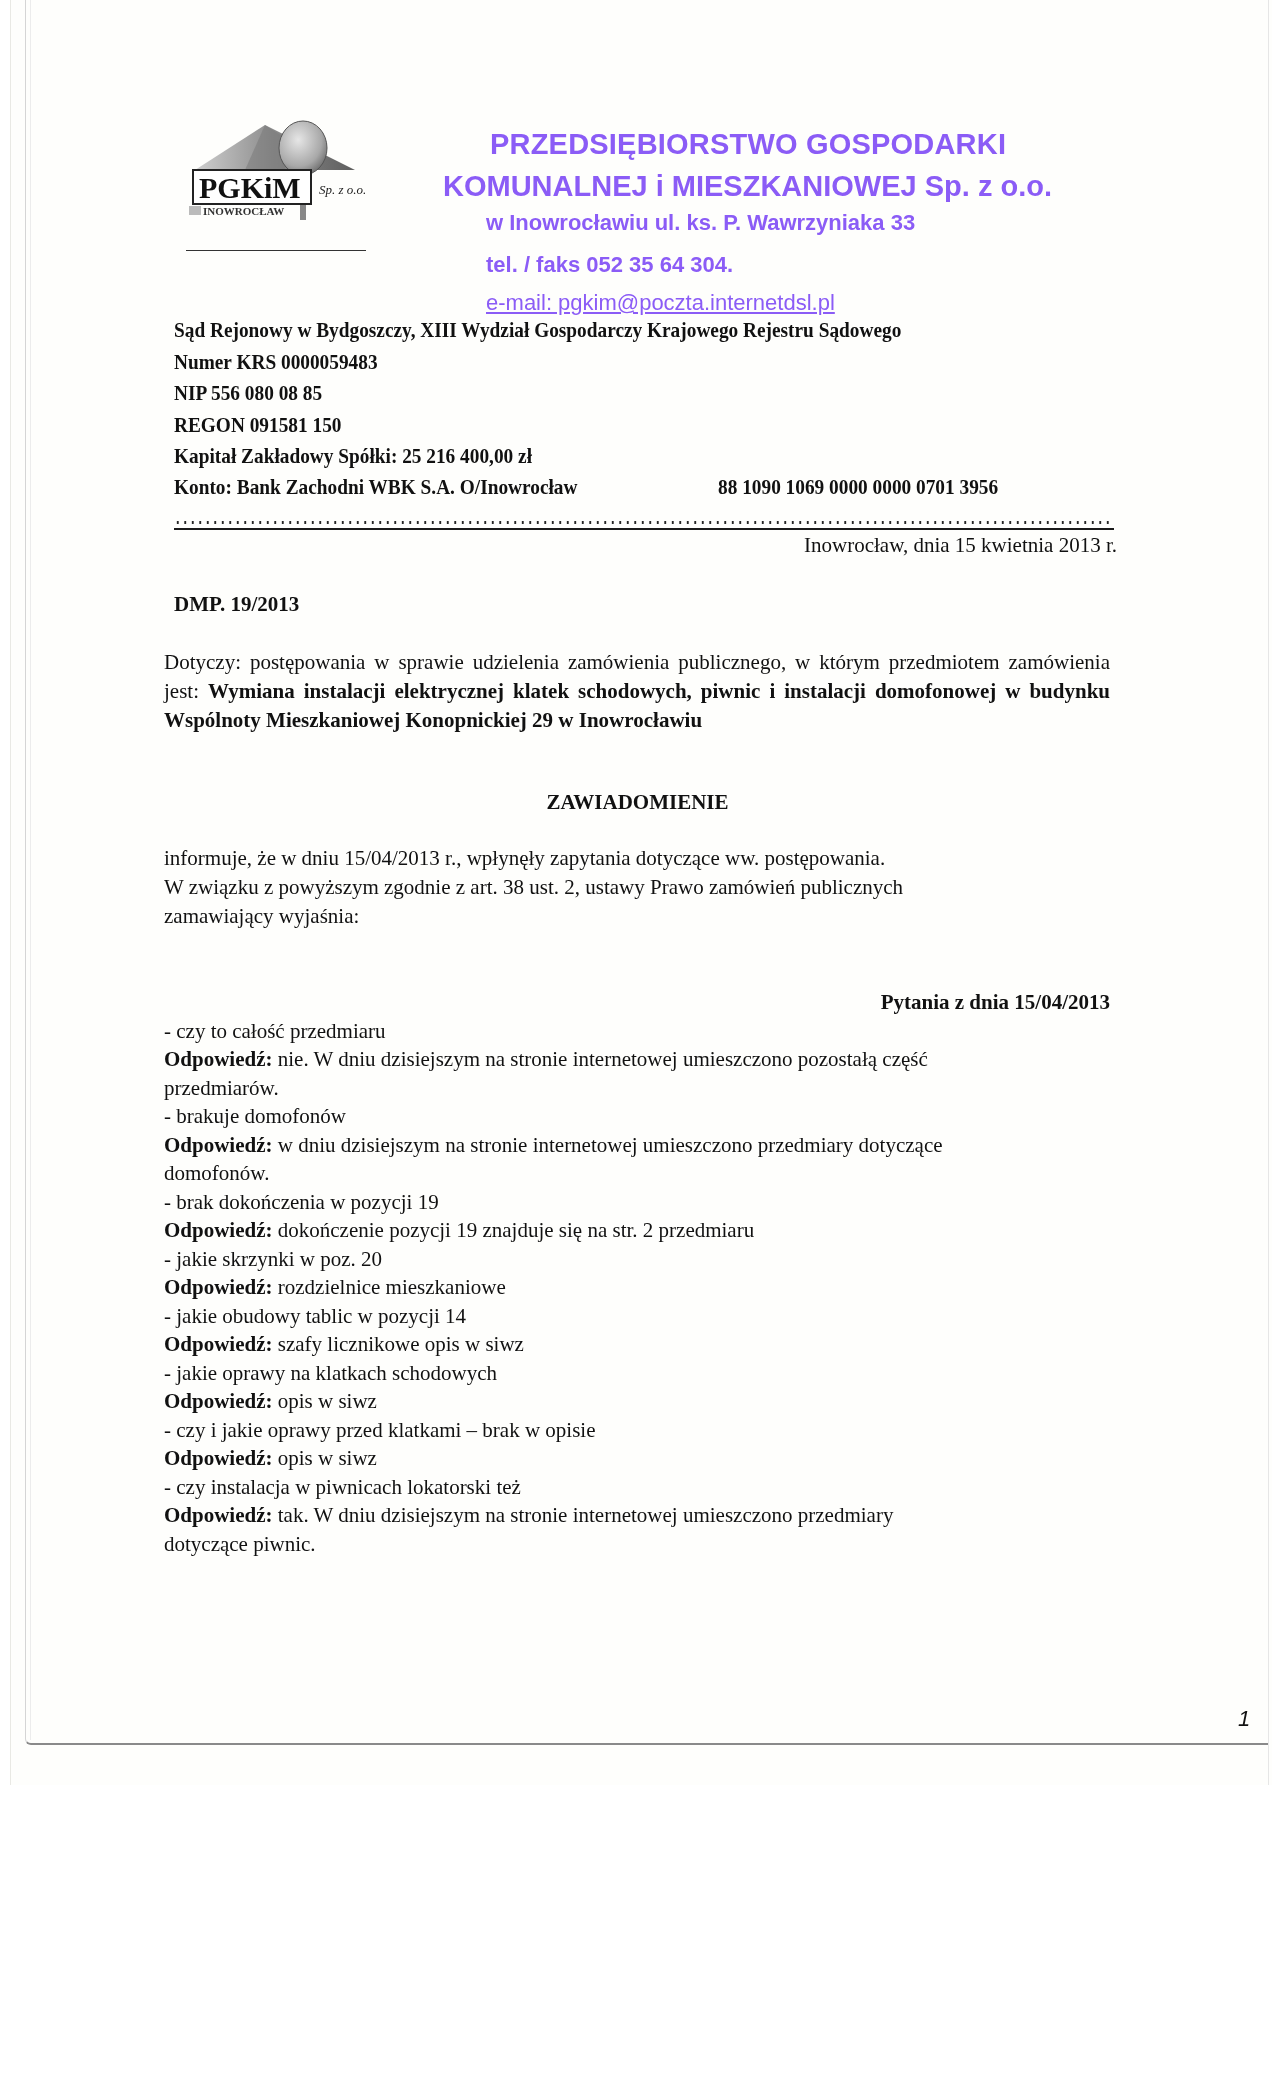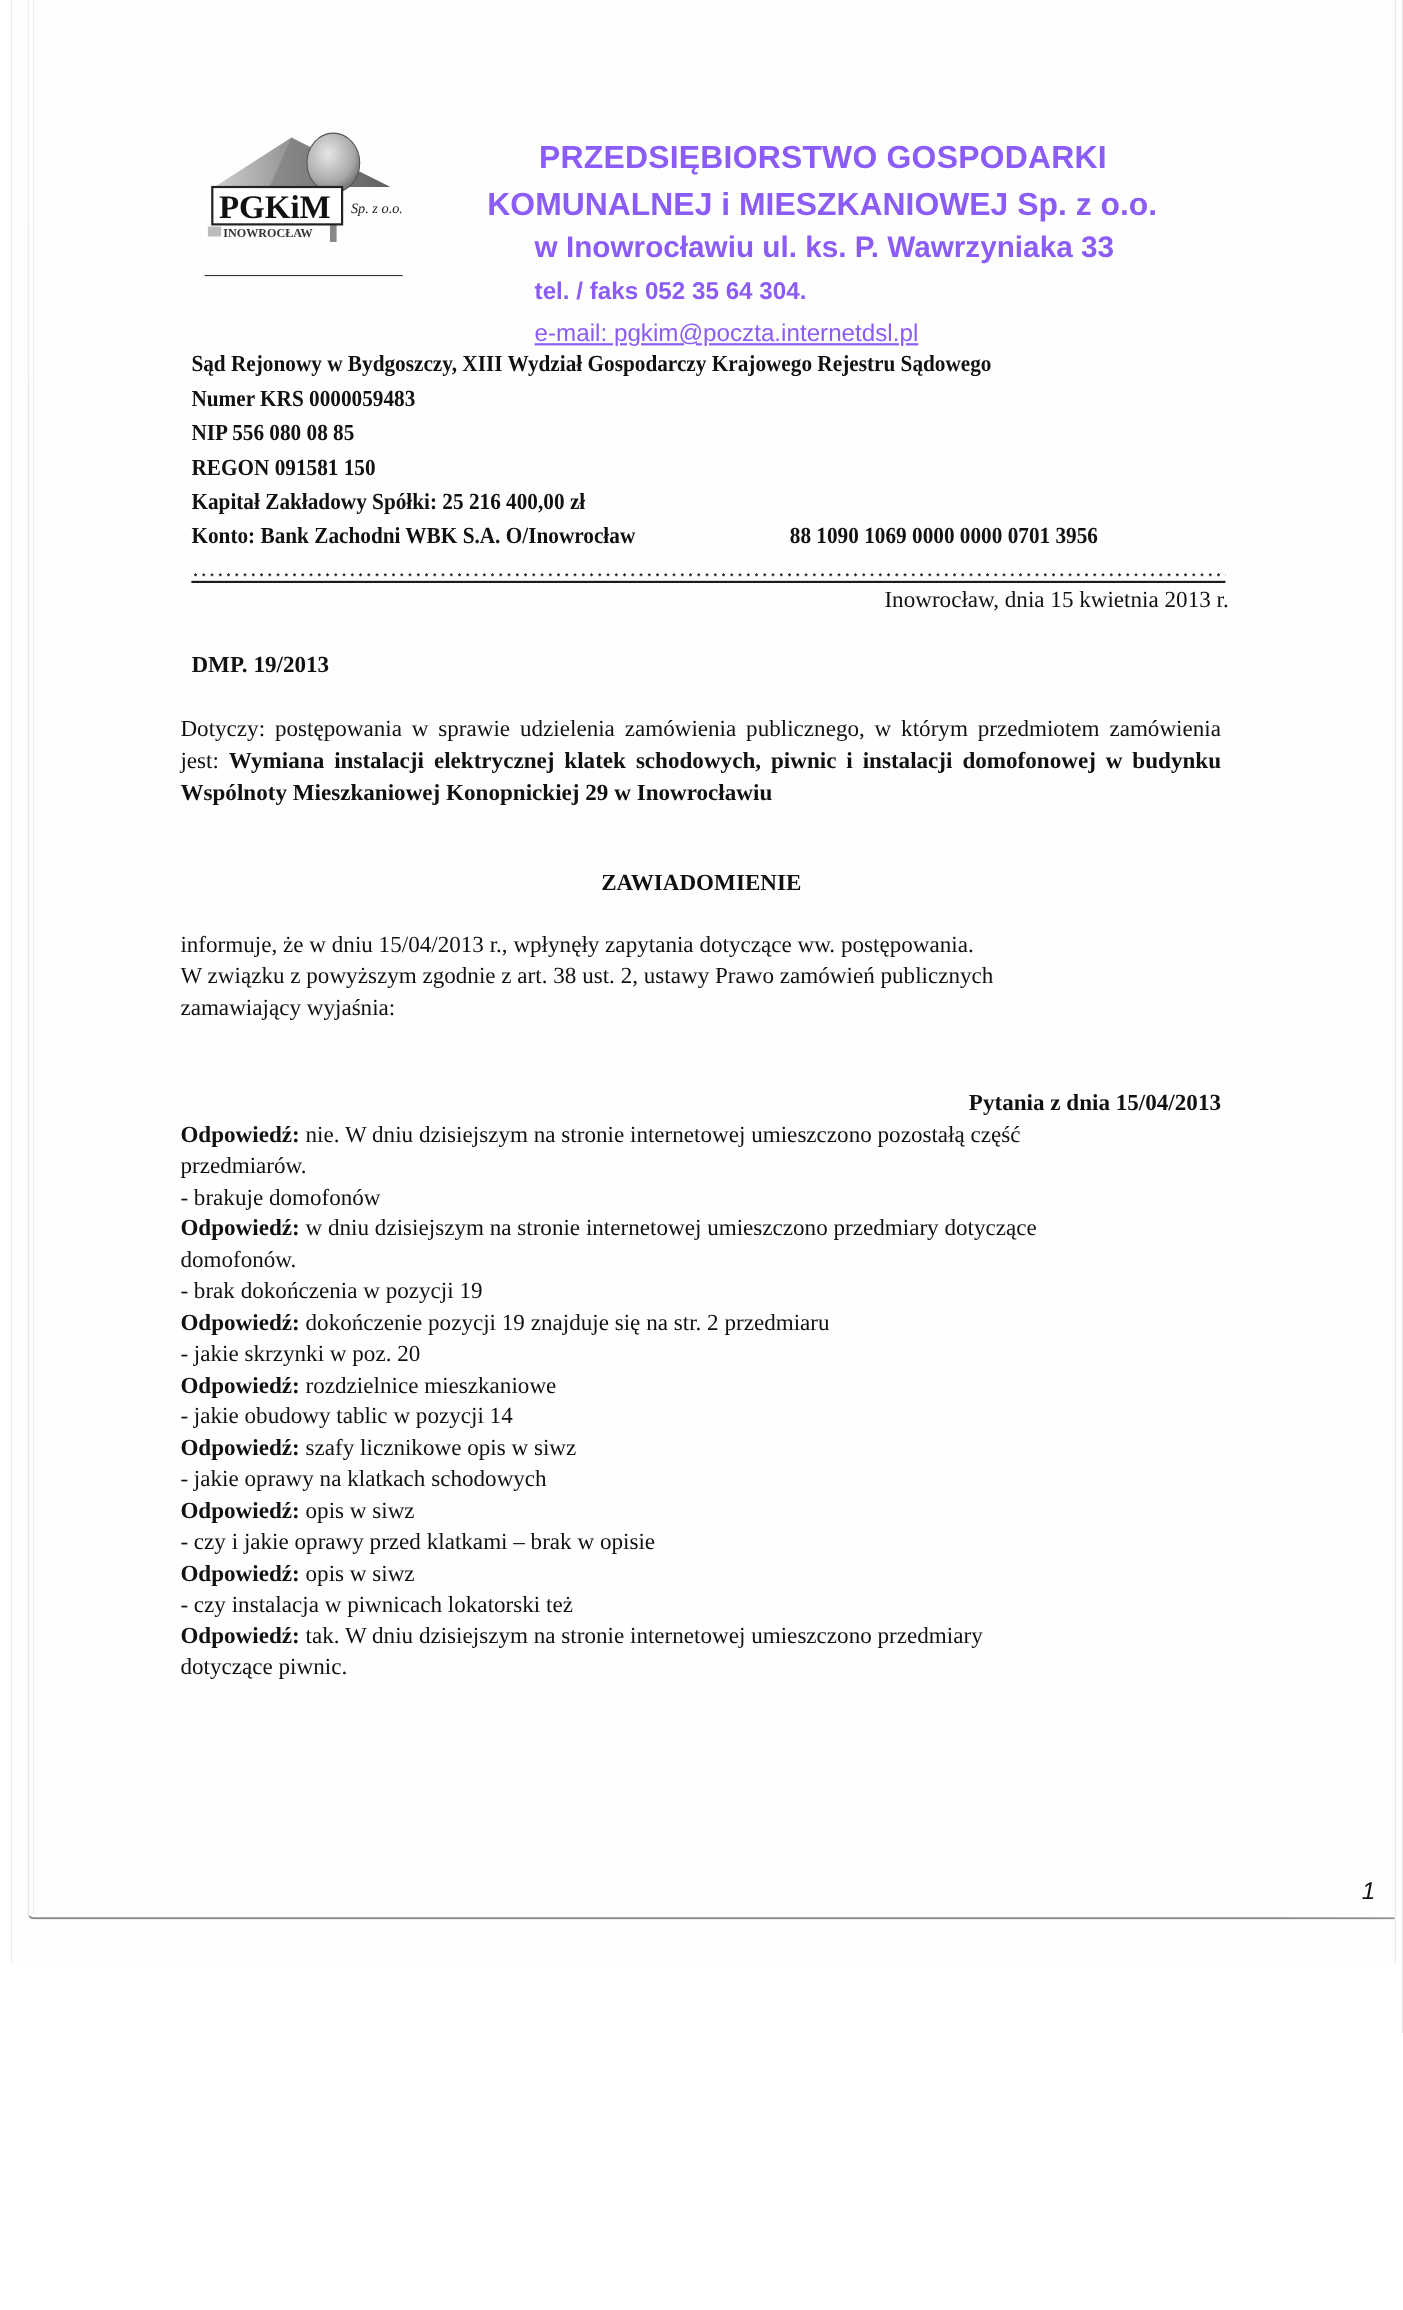--- a/index.html
+++ b/index.html
@@ -14,21 +14,21 @@
   .abs { position: absolute; white-space: nowrap; }
 
   
   .logo { position: absolute; left: 185px; top: 118px; width: 180px; height: 112px; }
   .logo-rule { position: absolute; left: 186px; top: 250px; width: 180px; height: 1px; background: #333; }
 
   
   .hdr { font-family: Liberation Sans, sans-serif; font-weight: bold; color: #8b5cf6; }
   .hdr1 { left: 490px; top: 128px; font-size: 29px; letter-spacing: 0.2px; }
   .hdr2 { left: 443px; top: 170px; font-size: 29px; }
-  .hdr3 { left: 486px; top: 210px; font-size: 27px; }
+  .hdr3 { left: 486px; top: 210px; font-size: 22px; }
   .hdr4 { left: 486px; top: 252px; font-size: 22px; }
   .hdr5 { left: 486px; top: 290px; font-size: 22px; font-weight: normal; text-decoration: underline; }
 
   .reg { left: 174px; font-size: 21px; font-weight: bold; transform: scaleX(0.92); transform-origin: left; }
   .reg-sad { top: 318px; }
   .reg-krs { top: 350px; }
   .reg-nip { top: 381px; }
   .reg-regon { top: 413px; }
   .reg-kap { top: 444px; }
   .reg-konto { top: 475px; }
@@ -119,20 +119,21 @@
 
 <div class="para info">
   <div>informuje, że w dniu 15/04/2013 r., wpłynęły zapytania dotyczące ww. postępowania.</div>
   <div>W związku z powyższym zgodnie z art. 38 ust. 2, ustawy Prawo zamówień publicznych</div>
   <div>zamawiający wyjaśnia:</div>
 </div>
 
 <div class="para qa">
   <span class="line head">Pytania z dnia 15/04/2013</span>
 
+  <span class="line">- czy to całość przedmiaru</span>
   <span class="line"><b class="ans-label">Odpowiedź:</b><span> nie. W dniu dzisiejszym na stronie internetowej umieszczono pozostałą część</span></span>
   <span class="line">przedmiarów.</span>
 
   <span class="line">- brakuje domofonów</span>
   <span class="line"><b class="ans-label">Odpowiedź:</b><span> w dniu dzisiejszym na stronie internetowej umieszczono przedmiary dotyczące</span></span>
   <span class="line">domofonów.</span>
 
   <span class="line">- brak dokończenia w pozycji 19</span>
   <span class="line"><b class="ans-label">Odpowiedź:</b><span> dokończenie pozycji 19 znajduje się na str. 2 przedmiaru</span></span>
 

